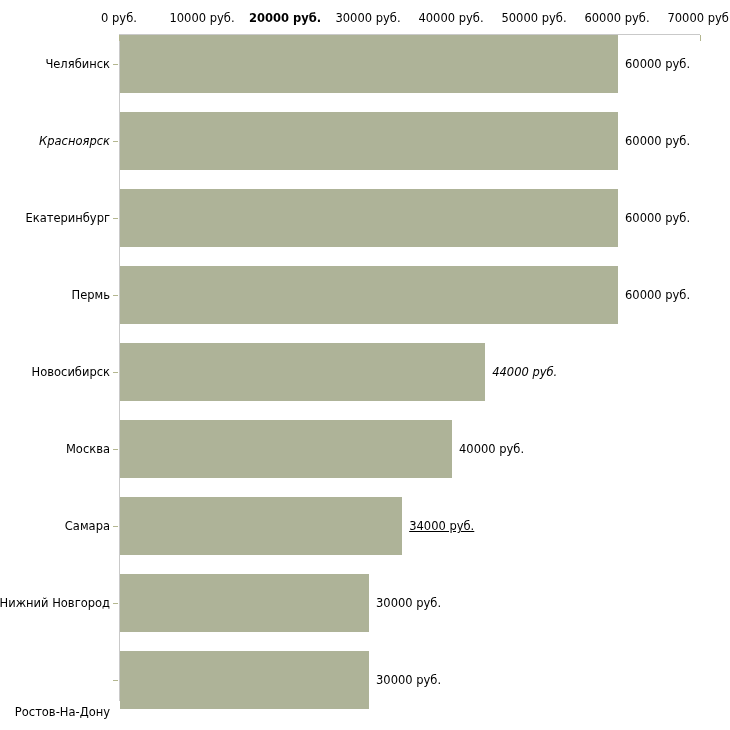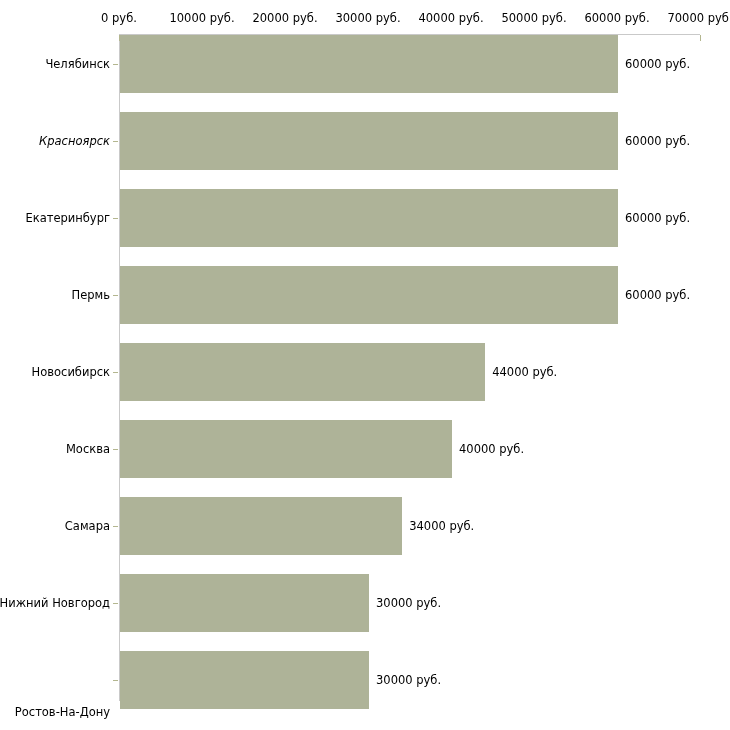--- a/index.html
+++ b/index.html
@@ -95,21 +95,21 @@
 
   <div class="axis-top-line"></div>
   <div class="axis-left-line"></div>
 
   <div id="xticks-layer">
       <div class="xtick" style="left: 119px;"></div>
       <div class="xtick-label" style="left: 119px;">0 руб.</div>
       <div class="xtick" style="left: 202px;"></div>
       <div class="xtick-label" style="left: 202px;">10000 руб.</div>
       <div class="xtick" style="left: 285px;"></div>
-      <div class="xtick-label" style="left: 285px;">20000 руб.</div>
+      <div class="xtick-label" style="left: 285px; font-weight: bold;">20000 руб.</div>
       <div class="xtick" style="left: 368px;"></div>
       <div class="xtick-label" style="left: 368px;">30000 руб.</div>
       <div class="xtick" style="left: 451px;"></div>
       <div class="xtick-label" style="left: 451px;">40000 руб.</div>
       <div class="xtick" style="left: 534px;"></div>
       <div class="xtick-label" style="left: 534px;">50000 руб.</div>
       <div class="xtick" style="left: 617px;"></div>
       <div class="xtick-label" style="left: 617px;">60000 руб.</div>
       <div class="xtick" style="left: 700px;"></div>
       <div class="xtick-label" style="left: 700px;">70000 руб.</div>
@@ -137,24 +137,24 @@
   <div id="bars-layer">
       <div class="bar" title="Челябинск 60000 руб." style="top: 35px; width: 498px; background: rgb(174, 179, 152);"></div>
       <div class="bar-value" style="top: 64px; left: 618px;">60000 руб.</div>
       <div class="bar" title="Красноярск 60000 руб." style="top: 112px; width: 498px; background: rgb(174, 179, 152);"></div>
       <div class="bar-value" style="top: 141px; left: 618px;">60000 руб.</div>
       <div class="bar" title="Екатеринбург 60000 руб." style="top: 189px; width: 498px; background: rgb(174, 179, 152);"></div>
       <div class="bar-value" style="top: 218px; left: 618px;">60000 руб.</div>
       <div class="bar" title="Пермь 60000 руб." style="top: 266px; width: 498px; background: rgb(174, 179, 152);"></div>
       <div class="bar-value" style="top: 295px; left: 618px;">60000 руб.</div>
       <div class="bar" title="Новосибирск 44000 руб." style="top: 343px; width: 365.2px; background: rgb(174, 179, 152);"></div>
-      <div class="bar-value" style="top: 372px; left: 485.2px;">44000 руб.</div>
+      <div class="bar-value" style="top: 372px; left: 485.2px; font-style: italic;">44000 руб.</div>
       <div class="bar" title="Москва 40000 руб." style="top: 420px; width: 332px; background: rgb(174, 179, 152);"></div>
       <div class="bar-value" style="top: 449px; left: 452px;">40000 руб.</div>
       <div class="bar" title="Самара 34000 руб." style="top: 497px; width: 282.2px; background: rgb(174, 179, 152);"></div>
-      <div class="bar-value" style="top: 526px; left: 402.2px;">34000 руб.</div>
+      <div class="bar-value" style="top: 526px; left: 402.2px; text-decoration: underline;">34000 руб.</div>
       <div class="bar" title="Нижний Новгород 30000 руб." style="top: 574px; width: 249px; background: rgb(174, 179, 152);"></div>
       <div class="bar-value" style="top: 603px; left: 369px;">30000 руб.</div>
       <div class="bar" title="Ростов-На-Дону 30000 руб." style="top: 651px; width: 249px; background: rgb(174, 179, 152);"></div>
       <div class="bar-value" style="top: 680px; left: 369px;">30000 руб.</div>
     </div>
 
 </div>
 
 </body></html>

